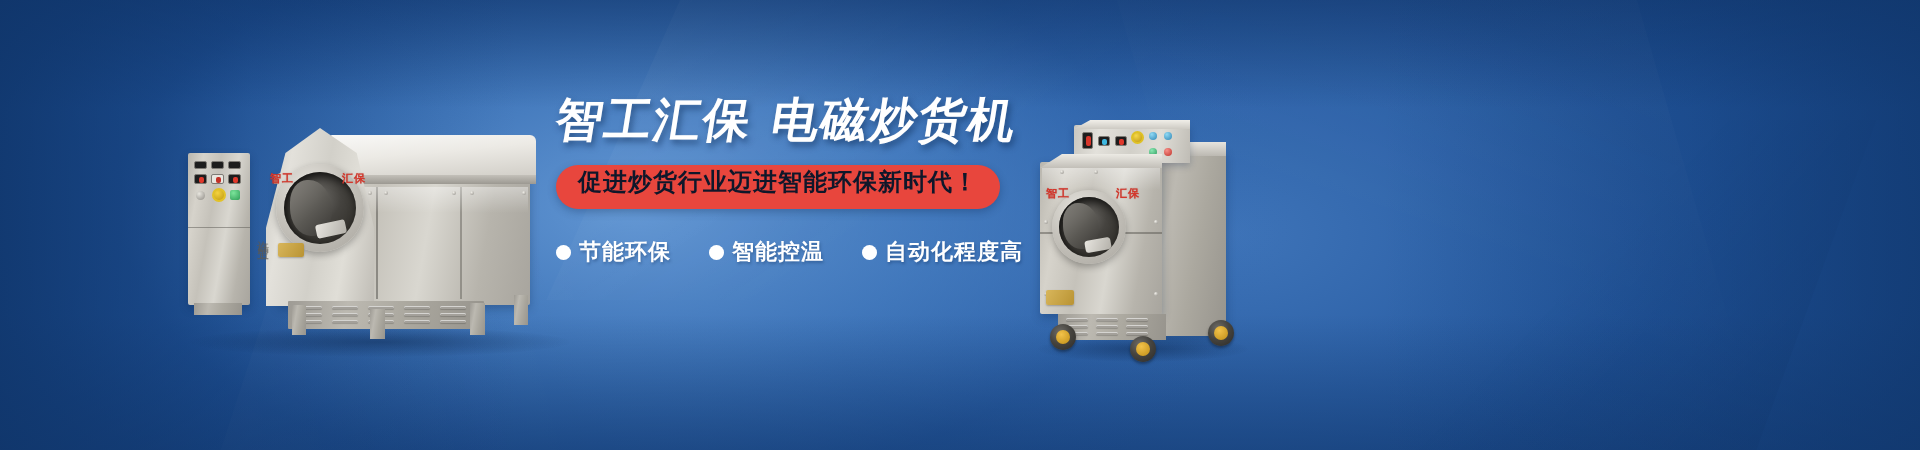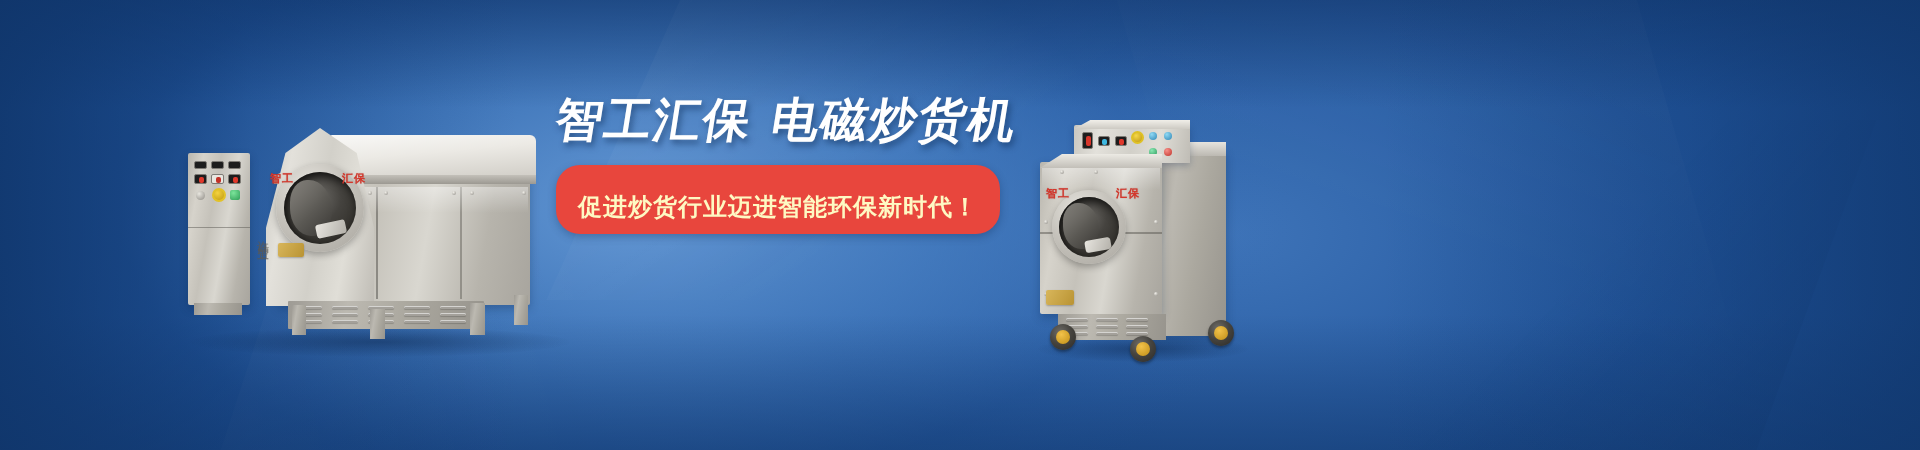--- a/index.html
+++ b/index.html
@@ -34,23 +34,23 @@
   .copy{position:absolute;left:556px;top:96px;width:470px;}
   .headline{
     font-size:47px;font-weight:bold;color:#ffffff;letter-spacing:2px;
     white-space:nowrap;line-height:1;
     transform:skewX(-9deg);transform-origin:left center;
     text-shadow:3px 4px 6px rgba(10,38,80,.55), 0 0 1px rgba(255,255,255,.4);
   }
   .headline .gap{display:inline-block;width:20px;}
   .badge-row{margin-top:22px;transform:skewX(-0deg);}
   .badge{
-    display:inline-block;background:#e8463d;color:#fef9c3;
+    display:inline-block;background:#e8463d;color:#0f172a;
     font-size:24px;font-weight:bold;letter-spacing:1px;
-    padding:26px 22px 11px;border-radius:24px;white-space:nowrap;
+    padding:1px 22px 11px;border-radius:24px;white-space:nowrap;
     box-shadow:0 3px 8px rgba(10,35,75,.30);
   }
   .bullets{margin-top:28px;display:flex;align-items:center;gap:38px;white-space:nowrap;}
   .bullet{display:flex;align-items:center;gap:8px;color:#ffffff;font-size:22px;font-weight:bold;letter-spacing:1px;
           text-shadow:1px 2px 3px rgba(10,38,80,.35);}
   .dot{width:15px;height:15px;border-radius:50%;background:#ffffff;display:inline-block;flex:none;}
 
   
   .machine{position:absolute;}
   .steel{
@@ -201,20 +201,34 @@
 
   <div class="copy">
     <div class="headline">
       <span>智工汇保</span><span class="gap"></span><span>电磁炒货机</span>
     </div>
 
     <div class="badge-row">
       <span class="badge">促进炒货行业迈进智能环保新时代！</span>
     </div>
 
+    <div class="bullets">
+      <div class="bullet">
+        <span class="dot"></span>
+        <span>节能环保</span>
+      </div>
+      <div class="bullet">
+        <span class="dot"></span>
+        <span>智能控温</span>
+      </div>
+      <div class="bullet">
+        <span class="dot"></span>
+        <span>自动化程度高</span>
+      </div>
+    </div>
   </div>
 
   <div class="machine" style="left:1030px;top:92px;width:220px;height:265px;">
 
     <div class="shadow-ground" style="left:8px;top:244px;width:210px;height:26px;"></div>
 
     <div class="steel-dark" style="position:absolute;left:118px;top:58px;width:78px;height:186px;border-radius:2px;
                 box-shadow:0 4px 10px rgba(10,35,75,.30);"></div>
     <div style="position:absolute;left:118px;top:50px;width:78px;height:14px;
                 background:linear-gradient(180deg,#e6e4de,#bcb9b2);

